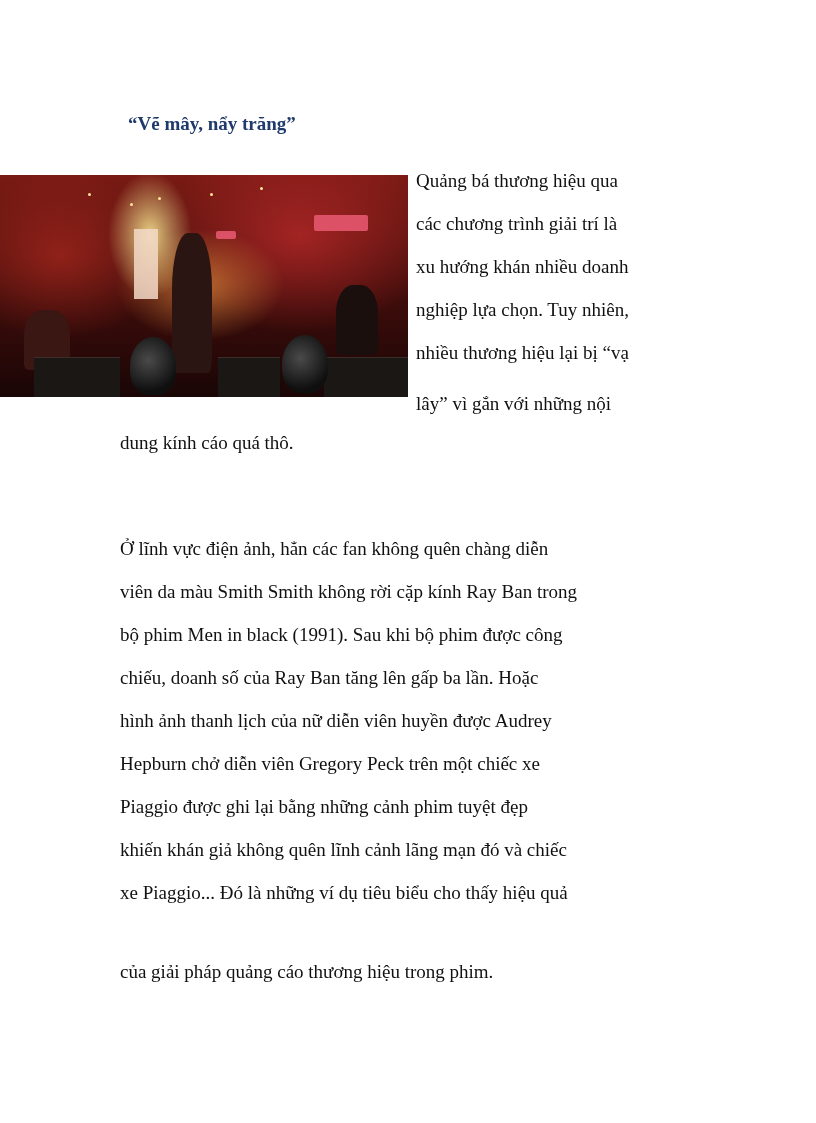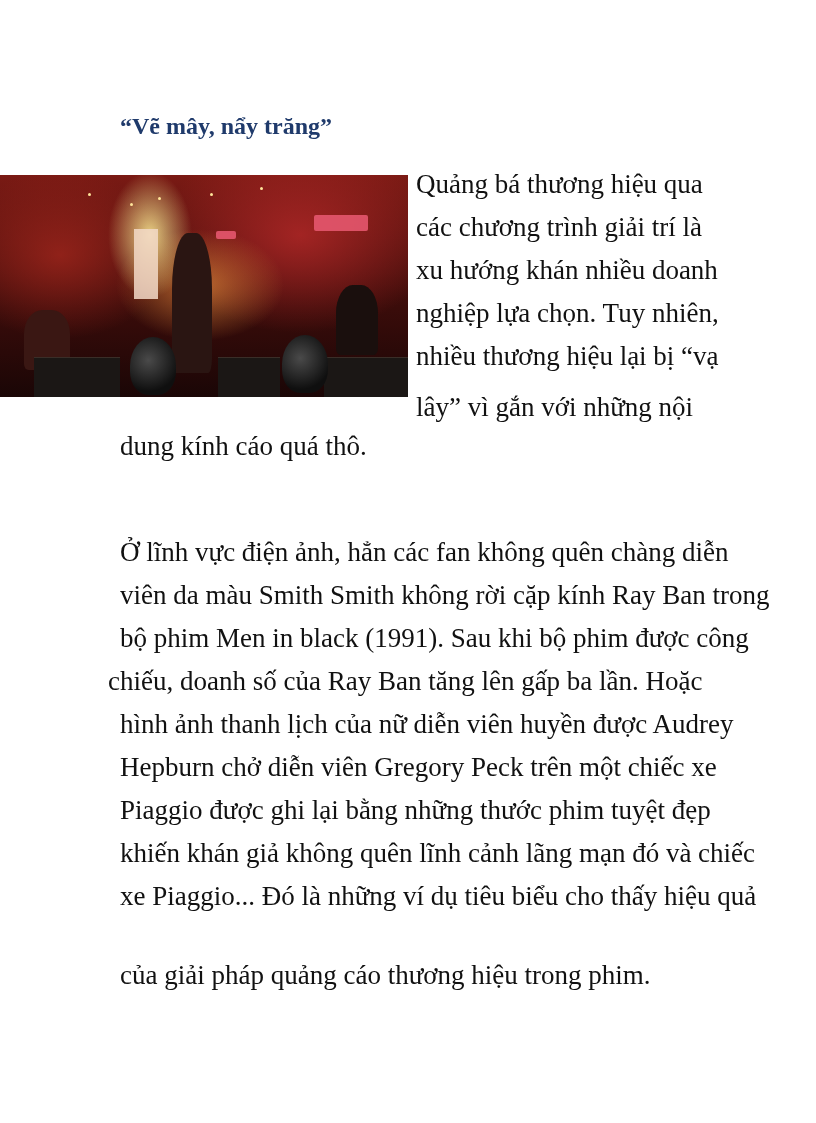--- a/index.html
+++ b/index.html
@@ -1,34 +1,34 @@
 <!DOCTYPE html>
 <html><head>
   <meta charset="utf-8">
   <style>
     html, body { margin: 0; padding: 0; background: #ffffff; }
     body { width: 816px; height: 1123px; position: relative; overflow: hidden;
            font-family: "Liberation Serif", "DejaVu Serif", serif; color: #111111; }
-    .title { position: absolute; left: 120px; top: 113px; font-size: 24px; font-weight: bold;
+    .title { position: absolute; left: 128px; top: 113px; font-size: 19px; font-weight: bold;
              color: #1f3a6b; white-space: nowrap; }
     .photo { position: absolute; left: 0; top: 175px; width: 408px; height: 222px; overflow: hidden;
              background:
                radial-gradient(ellipse 60px 90px at 150px 60px, rgba(255,240,150,0.85), rgba(255,200,80,0) 70%),
                radial-gradient(ellipse 120px 80px at 200px 110px, rgba(230,140,60,0.7), rgba(200,80,40,0) 70%),
                radial-gradient(ellipse 200px 140px at 300px 60px, rgba(180,40,40,0.8), rgba(80,10,10,0) 70%),
                radial-gradient(ellipse 160px 120px at 60px 80px, rgba(170,40,30,0.7), rgba(60,10,10,0) 70%),
                linear-gradient(#7a1a14, #3a0c0a 60%, #1a0606);
     }
     .photo .spk { position: absolute; background: #1b1715; border-top: 1px solid #3a2e28; }
     .photo .light { position: absolute; border-radius: 50% 50% 40% 40%; background: radial-gradient(circle at 40% 40%, #4a4a4a, #0f0f0f 70%); }
     .photo .screen { position: absolute; background: #f2d9c8; opacity: 0.85; }
     .photo .sign { position: absolute; background: #e4566e; opacity: 0.9; border-radius: 2px; }
     .photo .figure { position: absolute; background: #1a0f0d; border-radius: 40% 40% 10% 10%; }
     .photo .dot { position: absolute; width: 3px; height: 3px; border-radius: 50%; background: #ffe59a; }
-    .line { position: absolute; font-size: 27px; white-space: nowrap; line-height: 1; }
+    .line { position: absolute; font-size: 19px; white-space: nowrap; line-height: 1; }
   </style>
 </head>
 <body>
 
 <div>
 
   <div class="title">“Vẽ mây, nẩy trăng”</div>
 
   <div class="photo" role="img" aria-label="Rock band performing on a red-lit concert stage with stage lights and speakers">
     <div class="dot" style="left:88px;top:18px"></div>
@@ -56,22 +56,22 @@
     <div class="line" style="left:416px;top:300px">nghiệp lựa chọn. Tuy nhiên,</div>
     <div class="line" style="left:416px;top:343px">nhiều thương hiệu lại bị “vạ</div>
     <div class="line" style="left:416px;top:394px">lây” vì gắn với những nội</div>
     <div class="line" style="left:120px;top:433px">dung kính cáo quá thô.</div>
   </div>
 
   <div>
     <div class="line" style="left:120px;top:539px">Ở lĩnh vực điện ảnh, hẳn các fan không quên chàng diễn</div>
     <div class="line" style="left:120px;top:582px">viên da màu Smith Smith không rời cặp kính Ray Ban trong</div>
     <div class="line" style="left:120px;top:625px">bộ phim Men in black (1991). Sau khi bộ phim được công</div>
-    <div class="line" style="left:108px;top:668px">chiếu, doanh số của Ray Ban tăng lên gấp ba lần. Hoặc</div>
+    <div class="line" style="left:120px;top:668px">chiếu, doanh số của Ray Ban tăng lên gấp ba lần. Hoặc</div>
     <div class="line" style="left:120px;top:711px">hình ảnh thanh lịch của nữ diễn viên huyền được Audrey</div>
     <div class="line" style="left:120px;top:754px">Hepburn chở diễn viên Gregory Peck trên một chiếc xe</div>
-    <div class="line" style="left:120px;top:797px">Piaggio được ghi lại bằng những thước phim tuyệt đẹp</div>
+    <div class="line" style="left:120px;top:797px">Piaggio được ghi lại bằng những cảnh phim tuyệt đẹp</div>
     <div class="line" style="left:120px;top:840px">khiến khán giả không quên lĩnh cảnh lãng mạn đó và chiếc</div>
     <div class="line" style="left:120px;top:883px">xe Piaggio... Đó là những ví dụ tiêu biểu cho thấy hiệu quả</div>
     <div class="line" style="left:120px;top:962px">của giải pháp quảng cáo thương hiệu trong phim.</div>
   </div>
 
 </div>
 
 </body></html>

